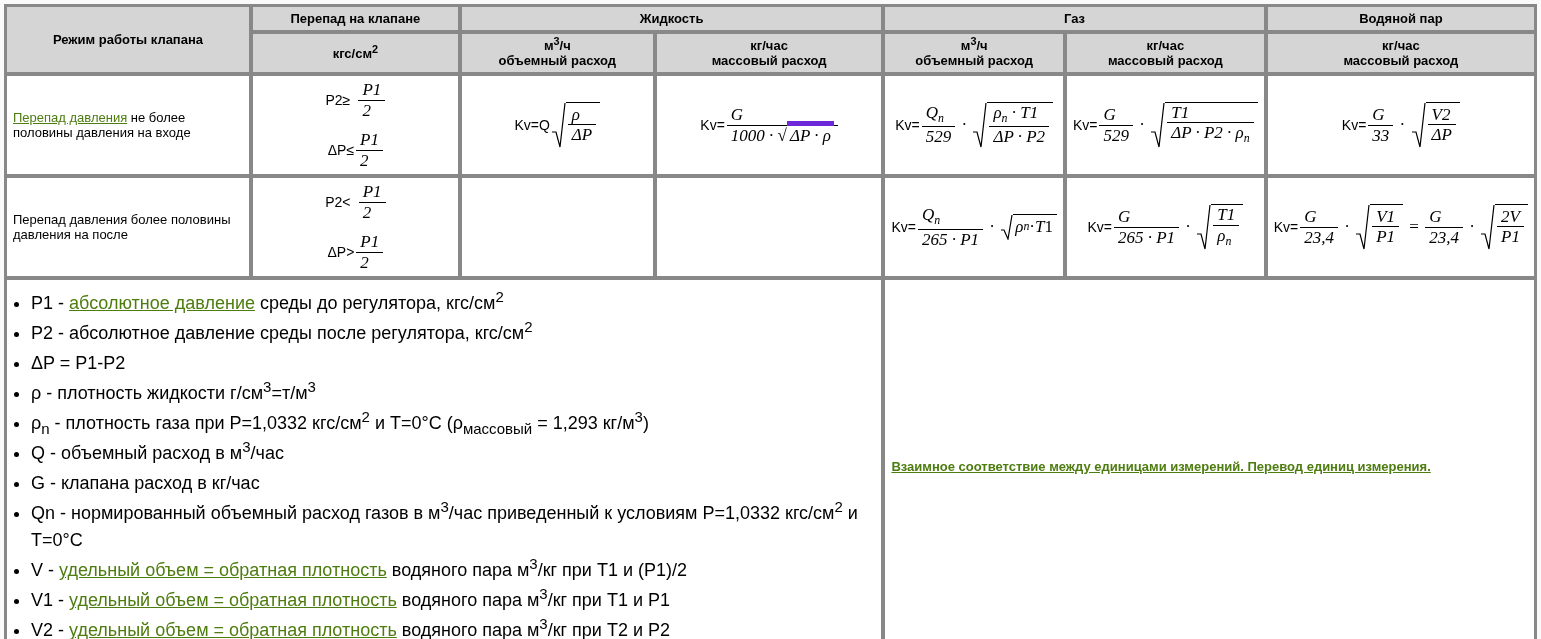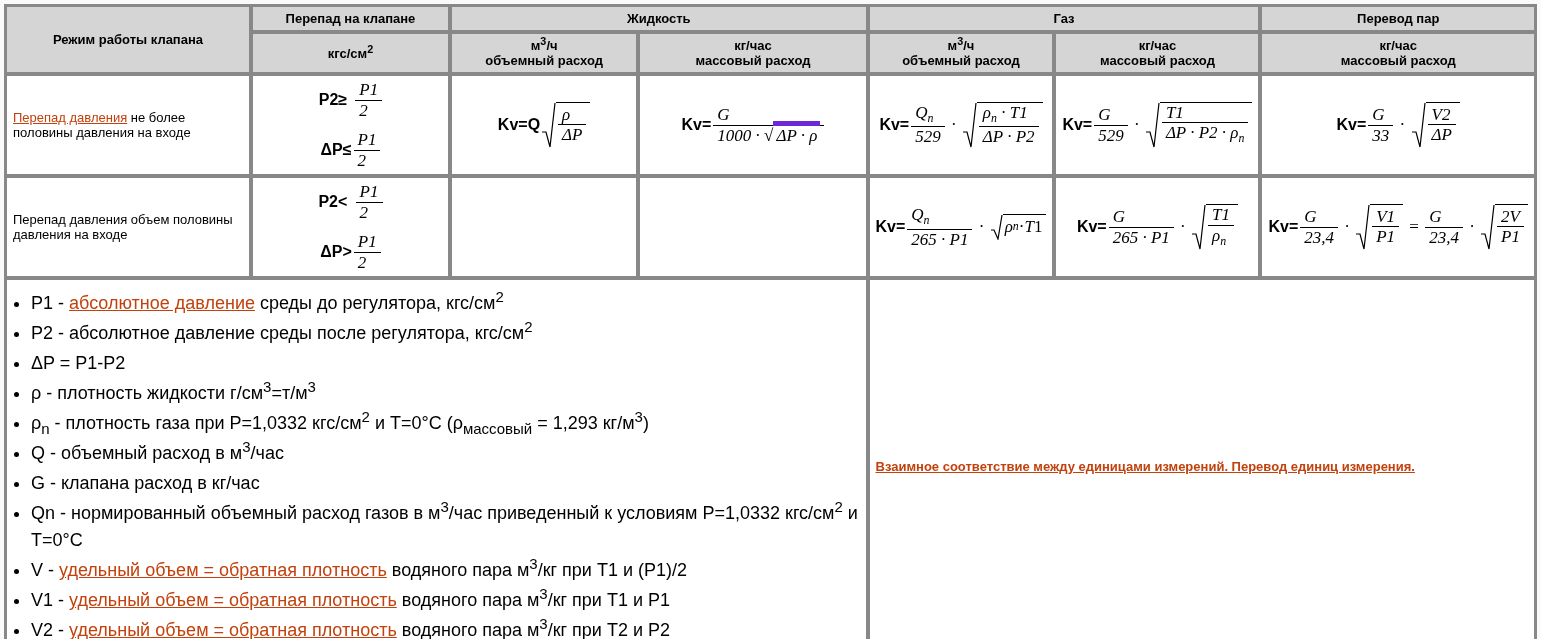--- a/index.html
+++ b/index.html
@@ -33,21 +33,21 @@
     vertical-align: top;
     width: 230px;
   }
   .formula-cell {
     text-align: center;
     white-space: nowrap;
     font-family: "Times New Roman", Times, serif;
     font-size: 17px;
   }
   a.lnk {
-    color: #c2410c;
+    color: #4d7c0f;
     text-decoration: underline;
   }
   
   .frac {
     display: inline-block;
     vertical-align: middle;
     text-align: left;
     font-style: italic;
     font-family: "Times New Roman", Times, serif;
     line-height: 1.15;
@@ -63,40 +63,40 @@
   }
   .radwrap svg { display:block; }
   .radcontent {
     border-top: 1px solid #000;
     padding: 0 4px 2px 2px;
     display:flex;
     align-items:center;
   }
   .it { font-style: italic; font-family: "Times New Roman", Times, serif;}
   .sub { font-size: 0.7em; vertical-align: sub; font-style: italic;}
-  .kv { font-family: Arial, sans-serif; font-style: normal; font-size:16px;font-weight:bold;}
+  .kv { font-family: Arial, sans-serif; font-style: normal; font-size:14px;}
   .stack { display:inline-flex; flex-direction:column; gap:10px; align-items:center;}
   .line { display:flex; align-items:center; justify-content:center; gap:2px;}
   sup, sub { line-height:0; }
   ul.legend { margin: 6px 0 4px 18px; padding:0;}
   ul.legend li { margin: 3px 0; line-height:1.5; list-style: disc;}
   td.legend-cell { vertical-align: top; text-align:left; font-size:18px;}
   td.link-cell { vertical-align: top; text-align:left;}
 </style>
 </head>
 <body>
 
 <table class="main">
   <tbody>
       <tr>
     <th rowspan="2">Режим работы клапана</th>
     <th>Перепад на клапане</th>
     <th colspan="2">Жидкость</th>
     <th colspan="2">Газ</th>
-    <th>Перевод пар</th>
+    <th>Водяной пар</th>
   </tr>
   <tr>
     <th>кгс/см<sup>2</sup></th>
     <th>м<sup>3</sup>/ч<br>объемный расход</th>
     <th style="white-space:pre-line">кг/час
 массовый расход</th>
     <th>м<sup>3</sup>/ч<br>объемный расход</th>
     <th style="white-space:pre-line">кг/час
 массовый расход</th>
     <th style="white-space:pre-line">кг/час
@@ -206,21 +206,21 @@
                   <span class="num"><span class="it">V</span>2</span>
                   <span class="den">Δ<span class="it">P</span></span>
                 </span>
               </span>
             </span>
       </div>
     </td>
   </tr>
 
   <tr>
-    <td class="row-label">Перепад давления объем половины давления на входе</td>
+    <td class="row-label">Перепад давления более половины давления на после</td>
     <td class="formula-cell">
       <div class="stack">
         <div class="line"><span class="kv">P2&lt;</span>&nbsp;<span class="frac">
                 <span class="num"><span class="it">P</span>1</span>
                 <span class="den">2</span>
               </span></div>
         <div class="line">
               <span class="kv">ΔP&gt;</span>
               <span class="frac">
                 <span class="num"><span class="it">P</span>1</span>

